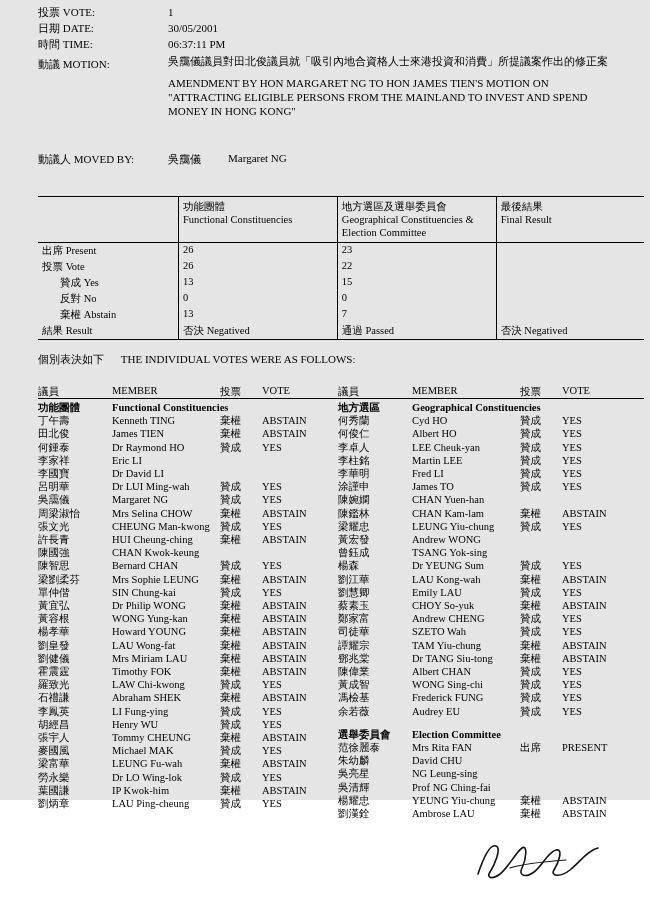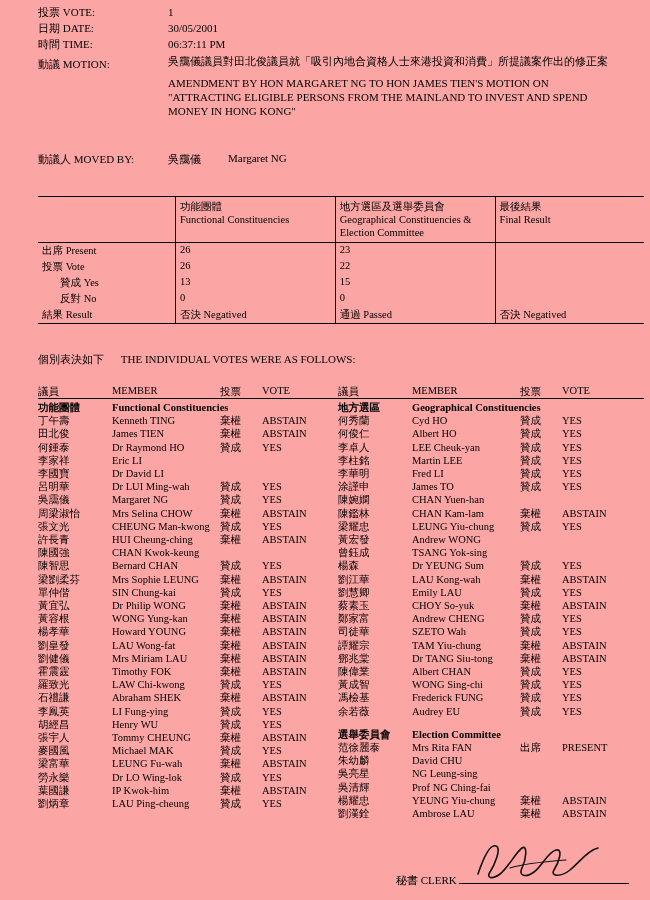--- a/index.html
+++ b/index.html
@@ -12,22 +12,22 @@
     height: 900px;
     position: relative;
     font-family: "Liberation Serif", serif;
     color: #000;
     overflow: hidden;
   }
   .page {
     position: absolute;
     left: 0; top: 0;
     width: 650px;
-    height: 900px;
-    background: #fca5a5;
+    height: 800px;
+    background: #e5e5e5;
   }
   .hdr {
     position: absolute;
     font-size: 11px;
     line-height: 13px;
     white-space: nowrap;
   }
   .lbl-vote { left: 38px; top: 6px; }
   .val-vote { left: 168px; top: 6px; }
   .lbl-date { left: 38px; top: 22px; }
@@ -211,20 +211,26 @@
       <td class="colB">13</td>
       <td class="colC">15</td>
       <td class="colD"></td>
     </tr>
     <tr>
       <td class="colA indent1">反對 No</td>
       <td class="colB">0</td>
       <td class="colC">0</td>
       <td class="colD"></td>
     </tr>
+    <tr>
+      <td class="colA indent1">棄權 Abstain</td>
+      <td class="colB">13</td>
+      <td class="colC">7</td>
+      <td class="colD"></td>
+    </tr>
     <tr class="lastrow">
       <td class="colA">結果 Result</td>
       <td class="colB">否決 Negatived</td>
       <td class="colC">通過 Passed</td>
       <td class="colD">否決 Negatived</td>
     </tr>
   </tbody>
     </table>
 
   <div class="individual">
@@ -630,17 +636,14 @@
       </div>
   </div>
 
   <div class="sigwrap">
     <svg width="140" height="46" viewBox="0 0 140 46">
       <path d="M8 36 C14 18, 20 6, 26 8 C32 10, 24 28, 20 34 C16 40, 22 42, 30 36 C38 30, 46 14, 52 10 C58 6, 56 22, 52 30 C48 38, 56 40, 64 34 C72 28, 78 14, 86 12 C94 10, 88 26, 84 32 C80 38, 90 40, 100 32 C110 24, 118 12, 128 10" fill="none" stroke="#111" stroke-width="1.6" stroke-linecap="round"></path>
       <path d="M40 30 C52 26, 70 24, 96 22" fill="none" stroke="#111" stroke-width="1.2" stroke-linecap="round"></path>
     </svg>
   </div>
 
-  <div class="clerk">
-    <span>秘書 CLERK</span><span class="line"></span>
-  </div>
 
 </div>
 
 </body></html>

